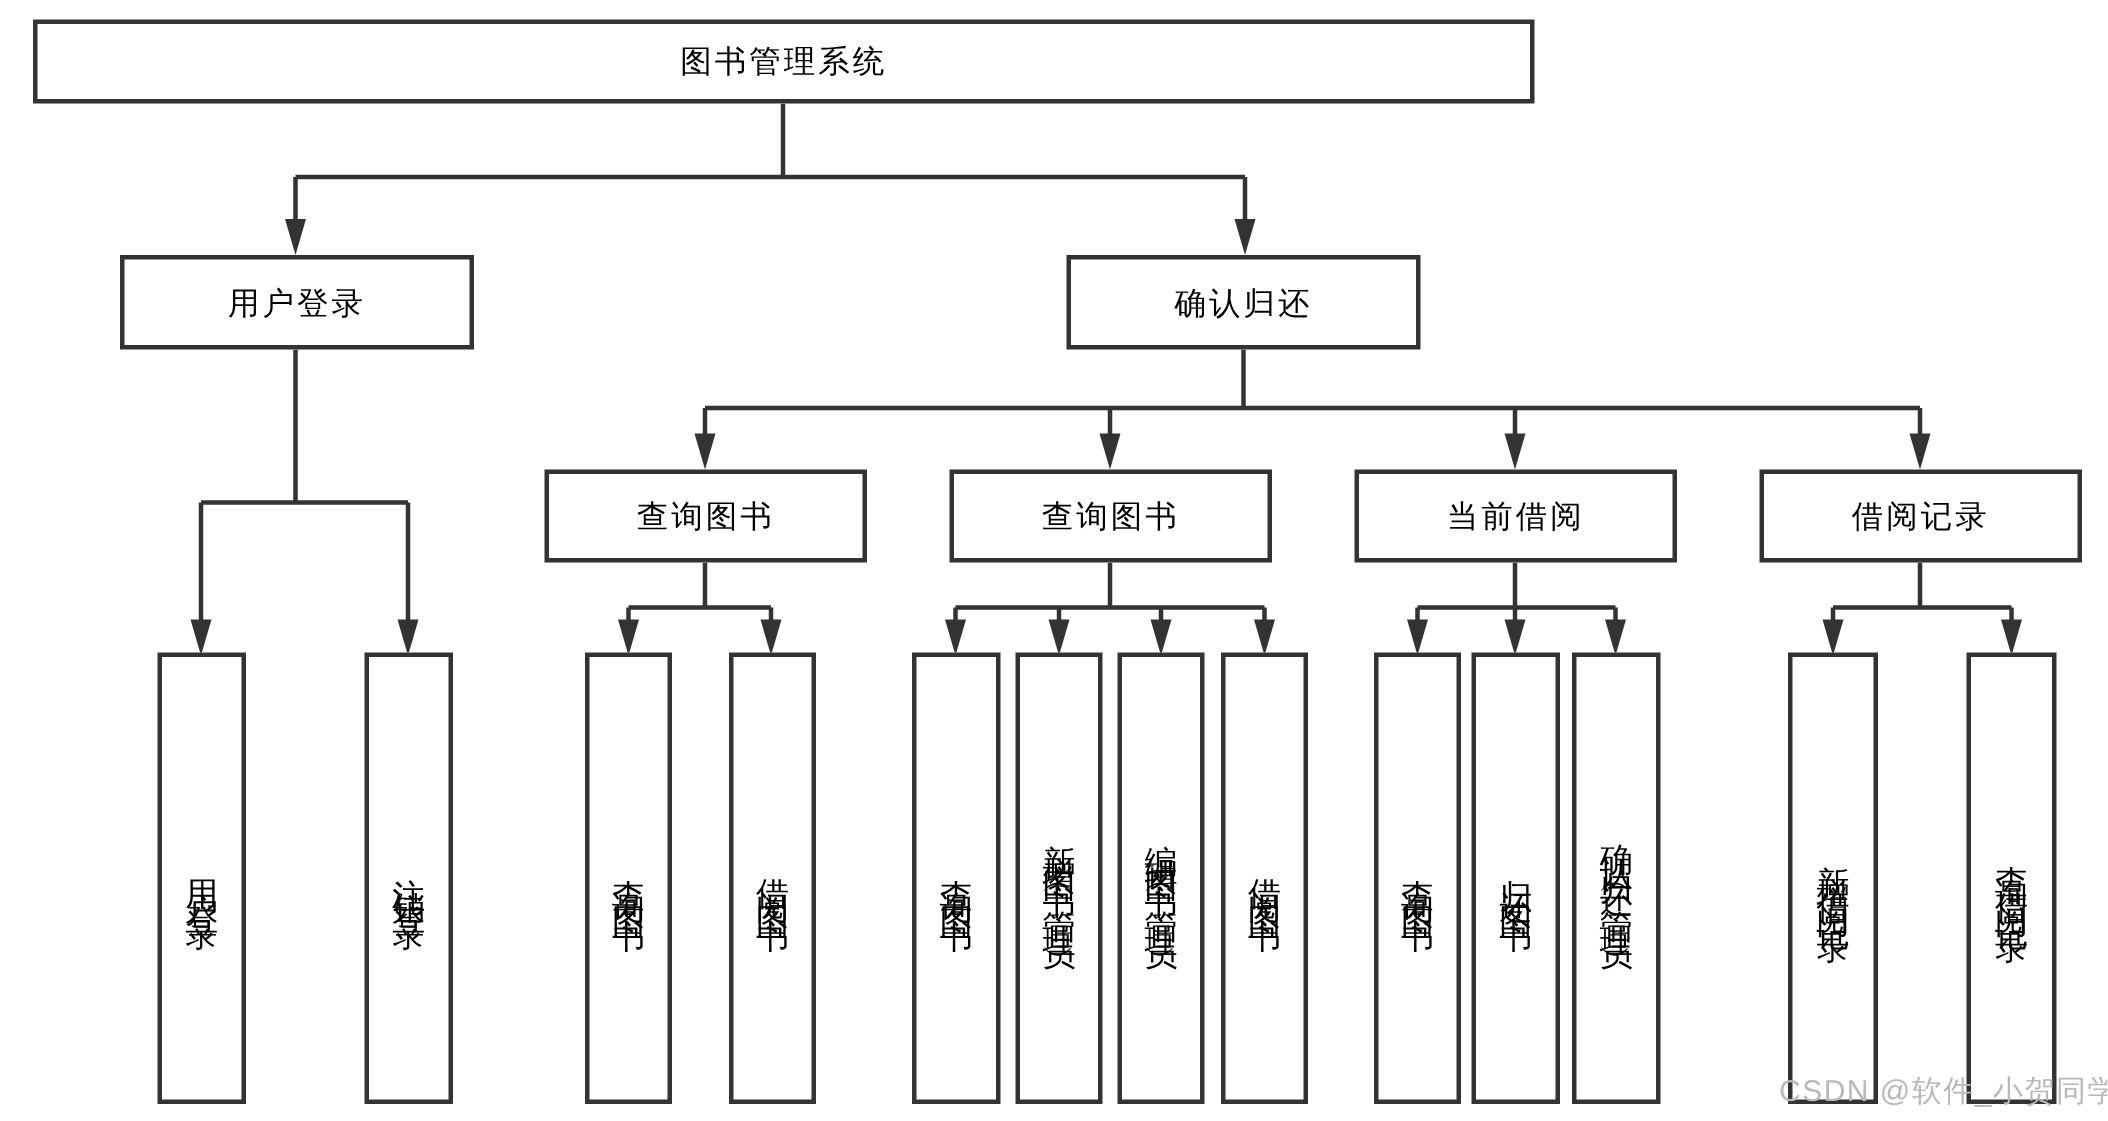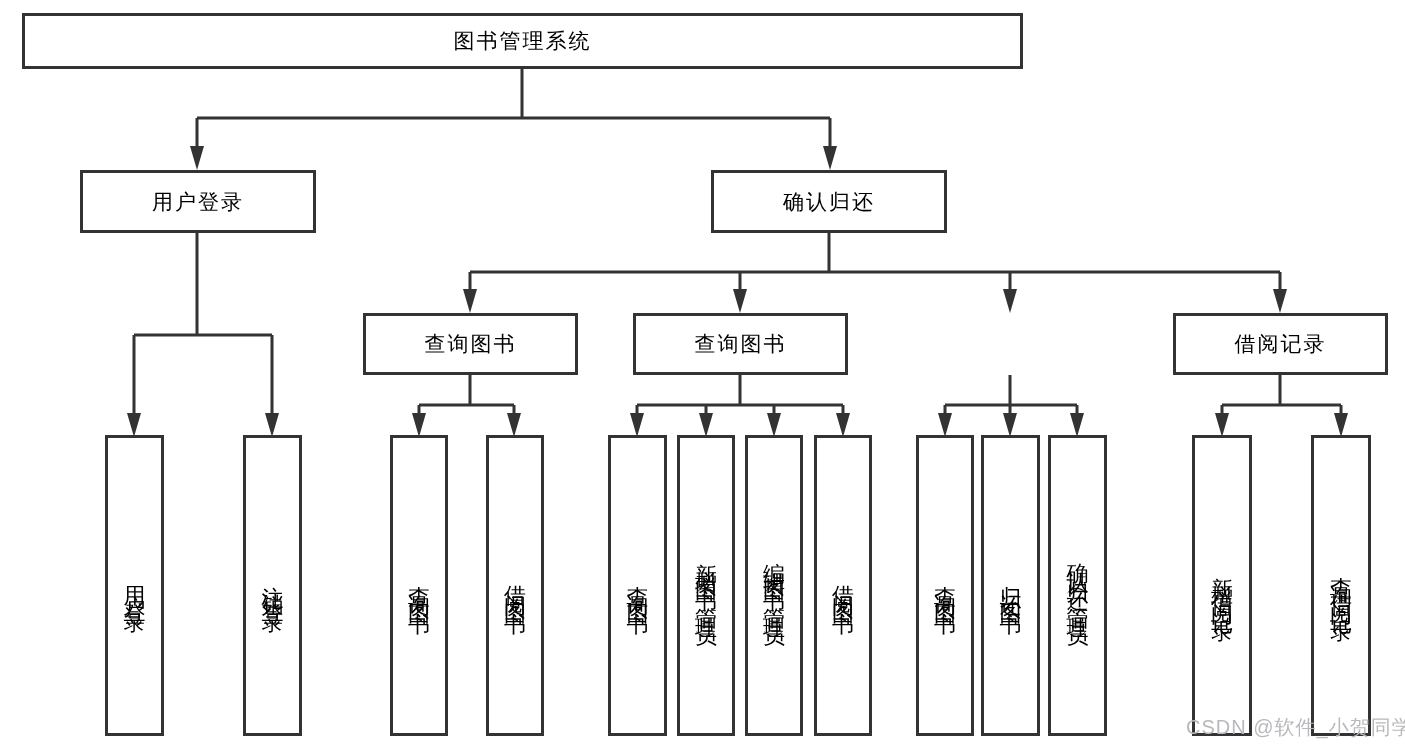--- a/index.html
+++ b/index.html
@@ -87,20 +87,21 @@
     </g>
   </svg>
 
   <div class="node h" style="left:22px; top:13px; width:1001px; height:56px;">图书管理系统</div>
 
   <div class="node h" style="left:80px; top:170px; width:236px; height:63px;">用户登录</div>
   <div class="node h" style="left:711px; top:170px; width:236px; height:63px;">确认归还</div>
 
   <div class="node h" style="left:363px; top:313px; width:215px; height:62px;">查询图书</div>
   <div class="node h" style="left:633px; top:313px; width:215px; height:62px;">查询图书</div>
+  <div class="node h" style="left:903px; top:313px; width:215px; height:62px;">当前借阅</div>
   <div class="node h" style="left:1173px; top:313px; width:215px; height:62px;">借阅记录</div>
 
   <div class="node v" style="left:105px; top:435px; width:59px; height:301px;">用户登录</div>
   <div class="node v" style="left:243px; top:435px; width:59px; height:301px;">注销登录</div>
 
   <div class="node v" style="left:390px; top:435px; width:58px; height:301px;">查询图书</div>
   <div class="node v" style="left:486px; top:435px; width:58px; height:301px;">借阅图书</div>
 
   <div class="node v" style="left:608px; top:435px; width:59px; height:301px;">查询图书</div>
   <div class="node v" style="left:677px; top:435px; width:58px; height:301px;">新增图书（管理员）</div>

